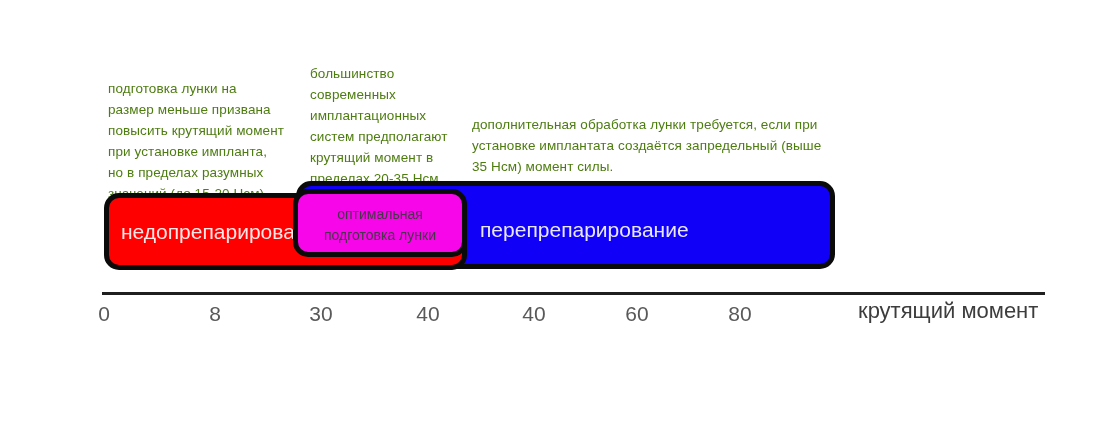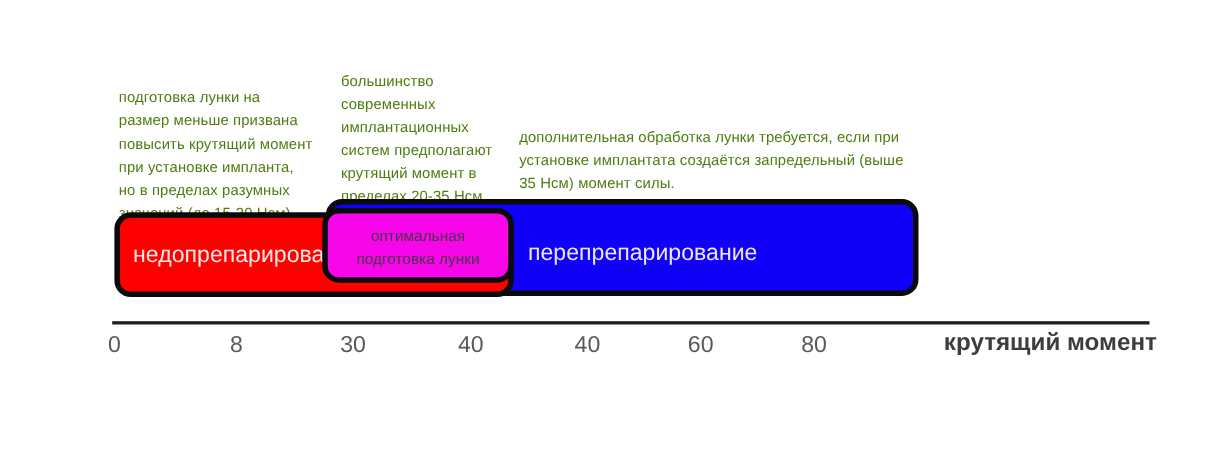--- a/index.html
+++ b/index.html
@@ -77,21 +77,20 @@
     transform: translateX(-50%);
     color: #595959;
     font-size: 21px;
   }
   .axis-title {
     position: absolute;
     left: 858px; top: 298px;
     color: #3d3d3d;
     font-size: 22px;
     white-space: nowrap;
-    font-weight: bold;
   }
 </style>
 </head>
 <body>
 
 <div class="canvas">
 
   <div class="annotation a1">подготовка лунки на размер меньше призвана повысить крутящий момент при установке импланта, но в пределах разумных значений (до 15-20 Нсм).</div>
 
   <div class="annotation a2">большинство современных имплантационных систем предполагают крутящий момент в пределах 20-35 Нсм</div>

